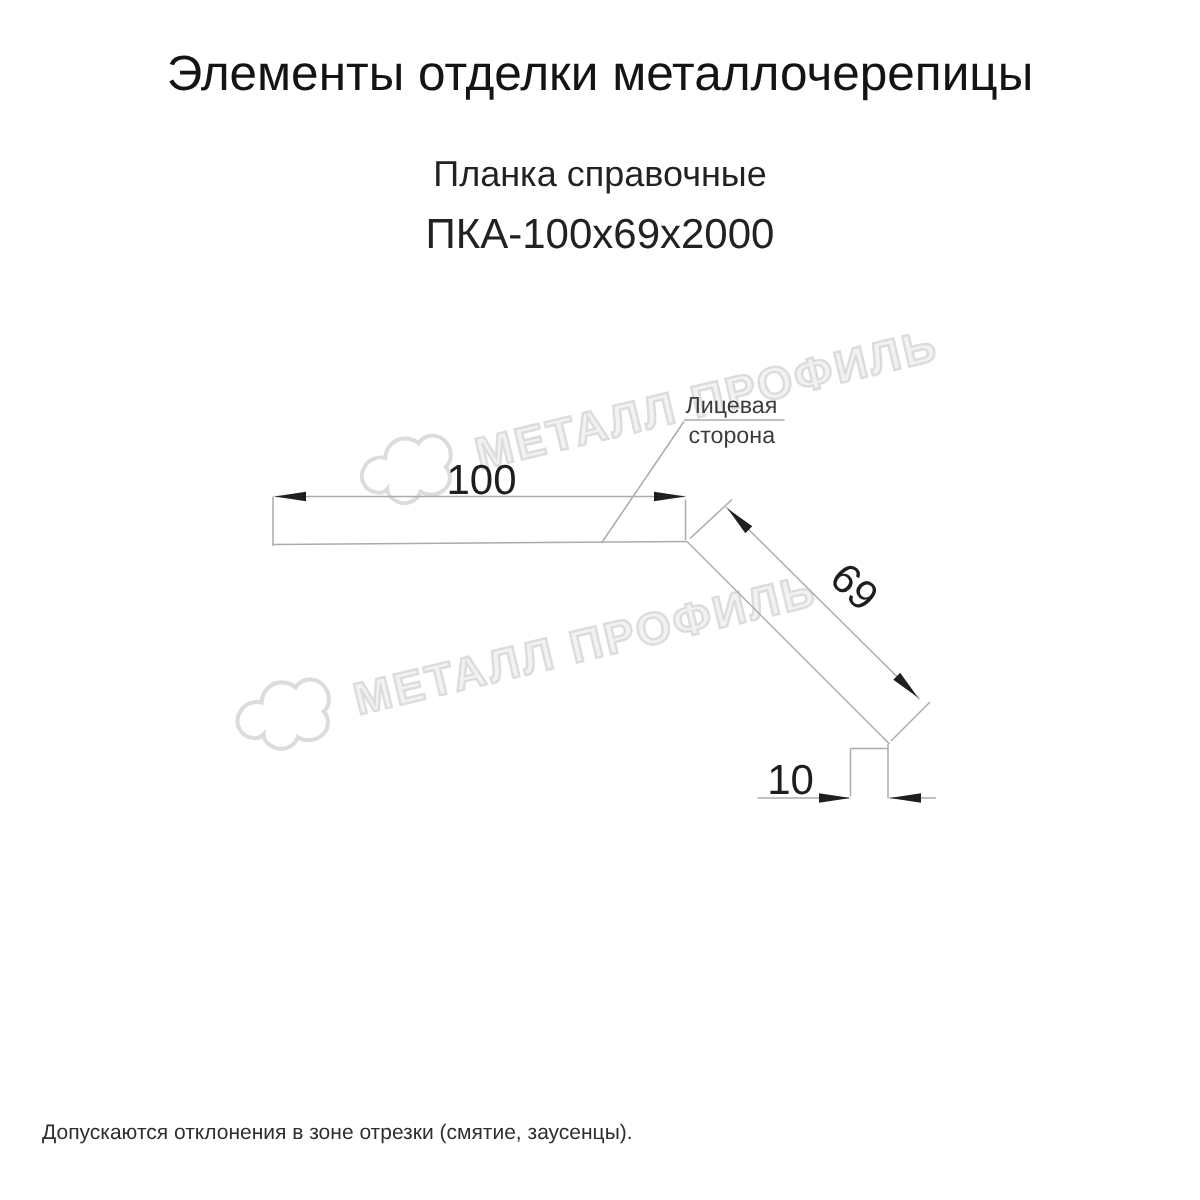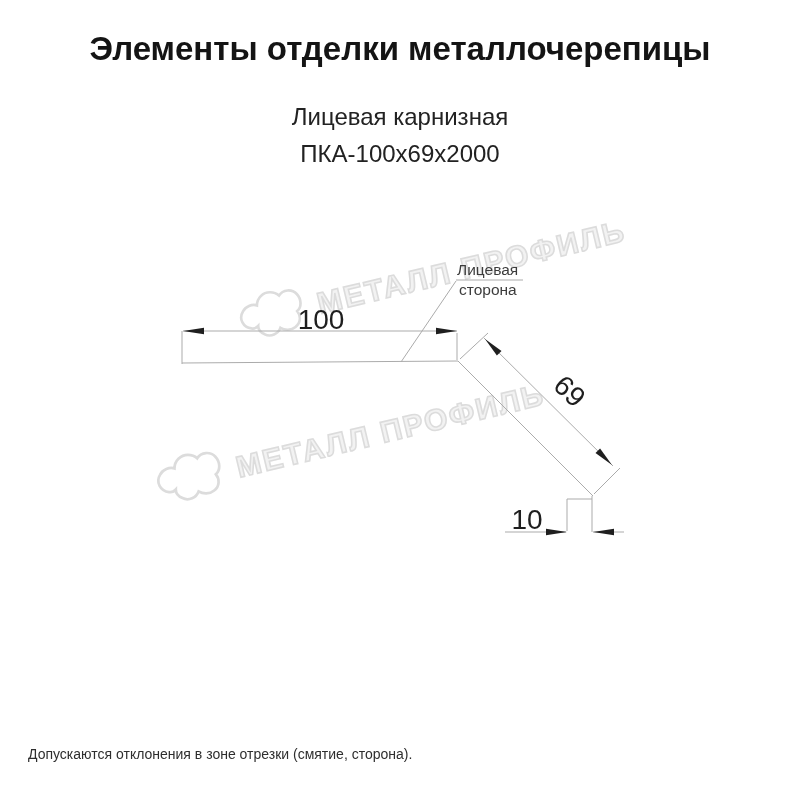--- a/index.html
+++ b/index.html
@@ -4,30 +4,30 @@
 <style>
   html,body{margin:0;padding:0;}
   body{
     width:800px;height:800px;position:relative;overflow:hidden;
     background:#ffffff;
     font-family:"Liberation Sans", sans-serif;
   }
   
   .page-title{
     position:absolute;left:0;right:0;top:30px;
-    text-align:center;font-size:33px;font-weight:700;color:#141414;
+    text-align:center;font-size:33px;font-weight:400;color:#141414;
     letter-spacing:0px;
   }
   .product-name{
     position:absolute;left:0;right:0;top:103px;
     text-align:center;font-size:24px;font-weight:400;color:#222;
   }
   .product-code{
     position:absolute;left:0;right:0;top:140px;
-    text-align:center;font-size:24px;font-weight:400;color:#222;
+    text-align:center;font-size:28px;font-weight:400;color:#222;
   }
   
   .watermark{
     position:absolute;display:flex;align-items:center;gap:10px;
     transform:rotate(-13.5deg);transform-origin:left center;
     pointer-events:none;
   }
   .wm-text{
     font-size:30px;font-weight:700;letter-spacing:2px;white-space:nowrap;
     color:#f2f2f2;
@@ -54,21 +54,21 @@
 </div>
 
 <div class="watermark wm-layer" style="left:153px;top:459px;">
   <svg width="76" height="57" viewBox="0 0 84 62">
     <path d="M16 40 C7 37 4 26 11 19 C15 14 23 13 28 16 C30 8 38 3 46 5 C50 6 53 8 55 11 C61 5 71 7 75 14 C79 21 77 30 71 33 C74 39 72 47 65 50 C59 53 52 51 48 47 C44 53 35 55 29 50 C25 47 23 43 24 39 C21 41 18 41 16 40 Z" fill="#ffffff" stroke="#dcdcdc" stroke-width="3"></path>
   </svg>
   <span class="wm-text">МЕТАЛЛ ПРОФИЛЬ</span>
 </div>
 
 <div class="page-title">Элементы отделки металлочерепицы</div>
-<div class="product-name">Лицевая карнизная</div>
+<div class="product-name">Планка справочные</div>
 <div class="product-code">ПКА-100х69х2000</div>
 
 <svg class="drawing" width="800" height="800" viewBox="0 0 800 800">
 
   <line x1="182" y1="331" x2="182" y2="364" stroke="#ababab" stroke-width="1"></line>
   <line x1="182" y1="363" x2="458" y2="361" stroke="#ababab" stroke-width="1"></line>
   <line x1="458" y1="361" x2="593" y2="496" stroke="#ababab" stroke-width="1"></line>
   <line x1="567" y1="499" x2="592" y2="499" stroke="#ababab" stroke-width="1"></line>
   <line x1="567" y1="499" x2="567" y2="531" stroke="#ababab" stroke-width="1"></line>
   <line x1="592" y1="496" x2="592" y2="532" stroke="#ababab" stroke-width="1"></line>
@@ -92,14 +92,14 @@
   <polygon points="593,532 614,528.8 614,535.2" fill="#1f1f1f"></polygon>
   <text x="527" y="529" font-size="28" text-anchor="middle" fill="#1e1e1e">10</text>
 
   <line x1="401" y1="362" x2="456" y2="281" stroke="#ababab" stroke-width="1"></line>
   <line x1="456" y1="280" x2="523" y2="280" stroke="#ababab" stroke-width="1"></line>
   <text x="457" y="275" font-size="15.5" fill="#3c3c3c">Лицевая</text>
   <text x="459" y="295" font-size="15.5" fill="#3c3c3c">сторона</text>
 </svg>
 
 <div class="footer-notes">
-  <div>Допускаются отклонения в зоне отрезки (смятие, сторона).</div>
+  <div>Допускаются отклонения в зоне отрезки (смятие, заусенцы).</div>
 </div>
 
 </body></html>

